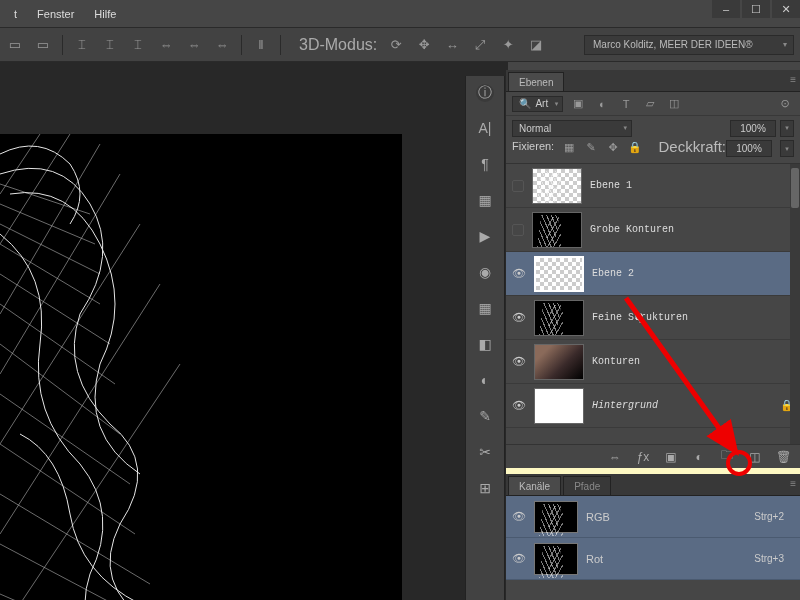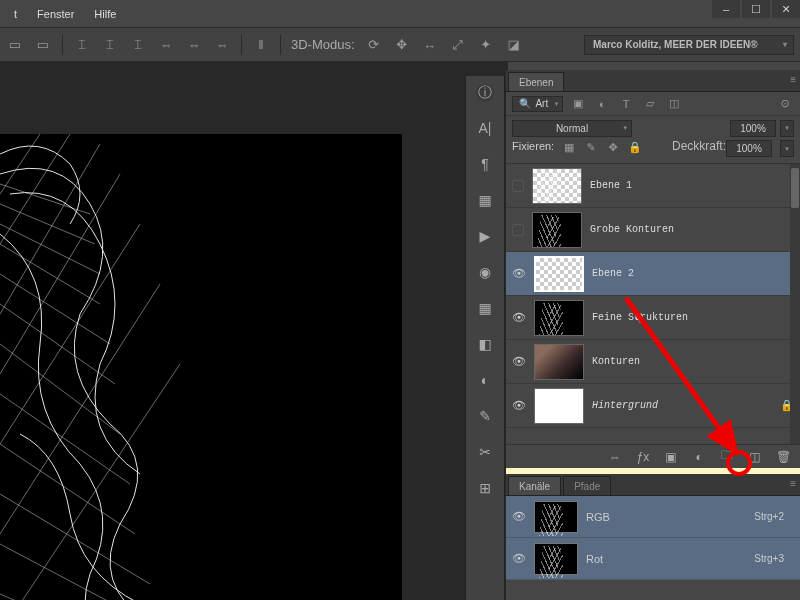--- a/index.html
+++ b/index.html
@@ -6,22 +6,22 @@
 body { width:800px; height:600px; background:#464646; color:#ccc; font-size:11px; overflow:hidden; position:relative; }
 
 .titlebar { height:28px; background:#464646; border-bottom:1px solid #2a2a2a; display:flex; align-items:center; padding:0 4px; }
 .menu-item { padding:6px 10px; color:#ddd; }
 .win-controls { position:absolute; top:0; right:0; display:flex; }
 .win-btn { width:28px; height:18px; background:#3a3a3a; margin-left:2px; display:flex; align-items:center; justify-content:center; font-size:11px; color:#ccc; }
 
 .optionbar { height:34px; background:#424242; border-bottom:1px solid #2a2a2a; display:flex; align-items:center; padding:0 6px; gap:10px; }
 .ob-icon { width:18px; height:18px; display:inline-flex; align-items:center; justify-content:center; color:#999; font-size:13px; }
 .ob-sep { width:1px; height:20px; background:#2a2a2a; }
-.ob-label { color:#aaa; font-size:13px; }
-.user-box { margin-left:auto; background:#3a3a3a; border:1px solid #2a2a2a; height:20px; padding:0 22px 0 8px; display:flex; align-items:center; font-size:10px; color:#bbb; position:relative; width:210px;font-weight:bold; }
+.ob-label { color:#aaa; font-size:16px;margin-left:8px; }
+.user-box { margin-left:auto; background:#3a3a3a; border:1px solid #2a2a2a; height:20px; padding:0 22px 0 8px; display:flex; align-items:center; font-size:10px; color:#bbb; position:relative; width:210px; }
 .user-box::after { content:"▾"; position:absolute; right:6px; font-size:8px; color:#888; }
 
 .workspace { position:absolute; top:62px; left:0; width:508px; height:538px; background:#282828; display:flex; }
 .canvas-area { width:402px; height:538px; background:#000; margin-top:72px; position:relative; overflow:hidden; }
 .sketch { position:absolute; }
 .sketch path { stroke:#fff; fill:none; }
 
 .right-rail { position:absolute; top:76px; left:465px; width:40px; height:524px; background:#424242; border-left:1px solid #222; border-right:1px solid #222; display:flex; flex-direction:column; align-items:center; padding-top:8px; gap:16px; }
 .rail-icon { width:20px; height:20px; display:flex; align-items:center; justify-content:center; color:#aaa; font-size:14px; }
 
@@ -29,23 +29,23 @@
 .panel-tabbar { height:22px; background:#383838; display:flex; align-items:flex-end; border-bottom:1px solid #222; position:relative; }
 .panel-tab { padding:4px 10px 3px; font-size:10px; color:#bbb; background:#4a4a4a; border:1px solid #222; border-bottom:none; margin-left:2px; }
 .panel-tab.inactive { background:#383838; color:#888; }
 .panel-menu { position:absolute; right:4px; top:4px; color:#888; font-size:10px; }
 
 .layer-searchrow { height:24px; background:#464646; display:flex; align-items:center; padding:0 6px; gap:6px; border-bottom:1px solid #383838; }
 .type-sel { background:#3a3a3a; border:1px solid #2a2a2a; height:16px; padding:0 14px 0 6px; font-size:10px; color:#ccc; display:flex; align-items:center; position:relative; }
 .filter-icon { width:18px; height:18px; display:flex; align-items:center; justify-content:center; color:#999; font-size:11px; }
 
 .layer-opts { height:24px; display:flex; align-items:center; padding:0 6px; gap:4px; }
-.blend-sel { background:#3a3a3a; border:1px solid #2a2a2a; height:17px; width:120px; padding:0 6px; font-size:10px; color:#ccc; display:flex; align-items:center; position:relative;justify-content:center; }
+.blend-sel { background:#3a3a3a; border:1px solid #2a2a2a; height:17px; width:120px; padding:0 6px; font-size:10px; color:#ccc; display:flex; align-items:center; position:relative; }
 .blend-sel::after,.type-sel::after { content:"▾"; position:absolute; right:4px; font-size:7px; color:#888; }
-.opt-label { font-size:12px; color:#bbb; margin-left:auto;margin-top:36px; }
+.opt-label { font-size:15px; color:#bbb; margin-left:auto;margin-top:36px; }
 .opacity-box { background:#3a3a3a; border:1px solid #2a2a2a; height:17px; width:46px; padding:0 4px; font-size:10px; display:flex; align-items:center; justify-content:center; }
 .opacity-arrow { width:14px; height:17px; background:#3a3a3a; border:1px solid #2a2a2a; display:flex; align-items:center; justify-content:center; font-size:7px; color:#888; }
 
 .lock-row { height:24px; display:flex; align-items:flex-start; padding:0 6px; gap:8px; border-bottom:1px solid #333; }
 .lock-icon { width:14px; height:14px; color:#999; font-size:11px; display:flex; align-items:center; justify-content:center; }
 
 .layer-list { flex:0 0 280px; overflow:hidden; background:#464646; position:relative; }
 .layer-row { height:44px; display:flex; align-items:center; border-bottom:1px solid #3a3a3a; padding:0 6px; gap:8px; }
 .layer-row.selected { background:#5a6b84; }
 .eye { width:14px; height:14px; display:flex; align-items:center; justify-content:center; color:#ccc; }

